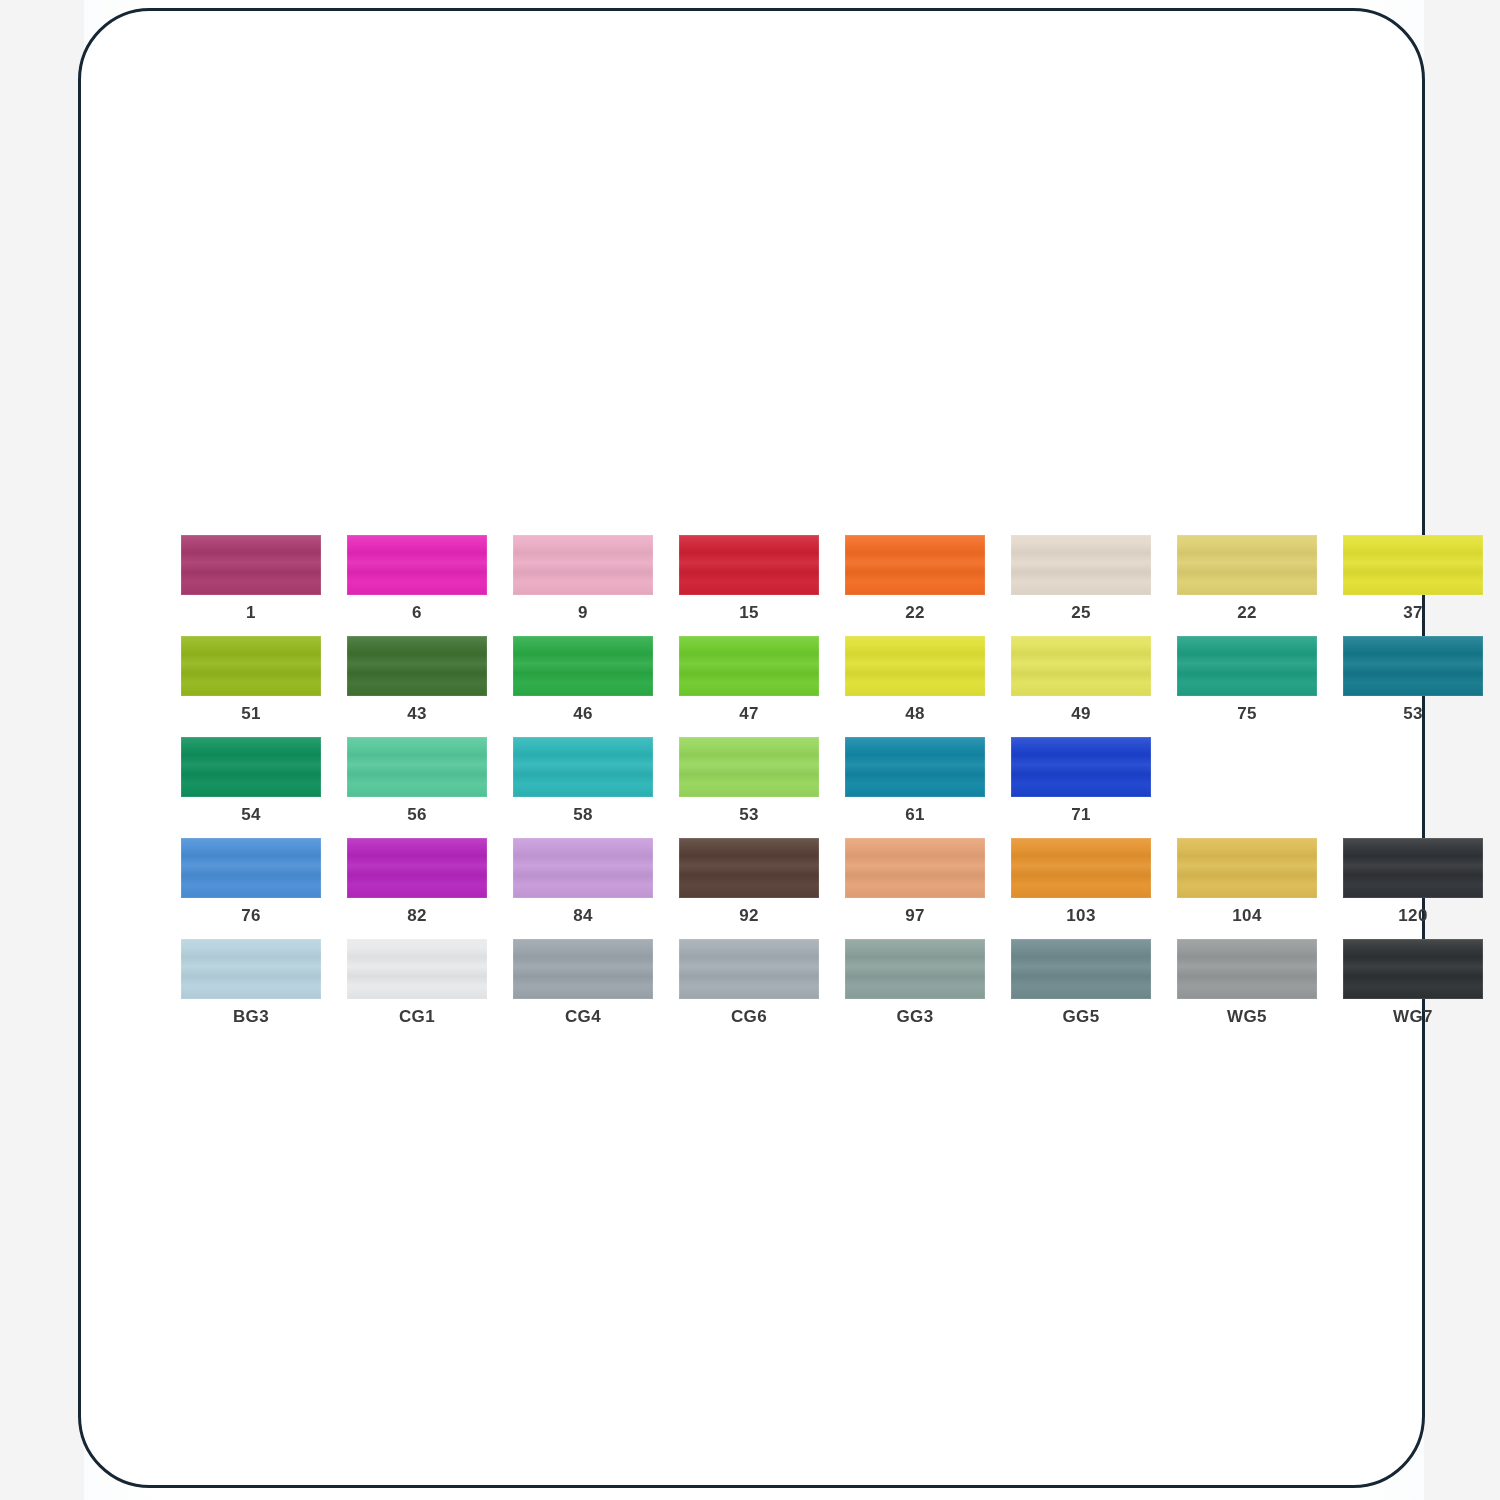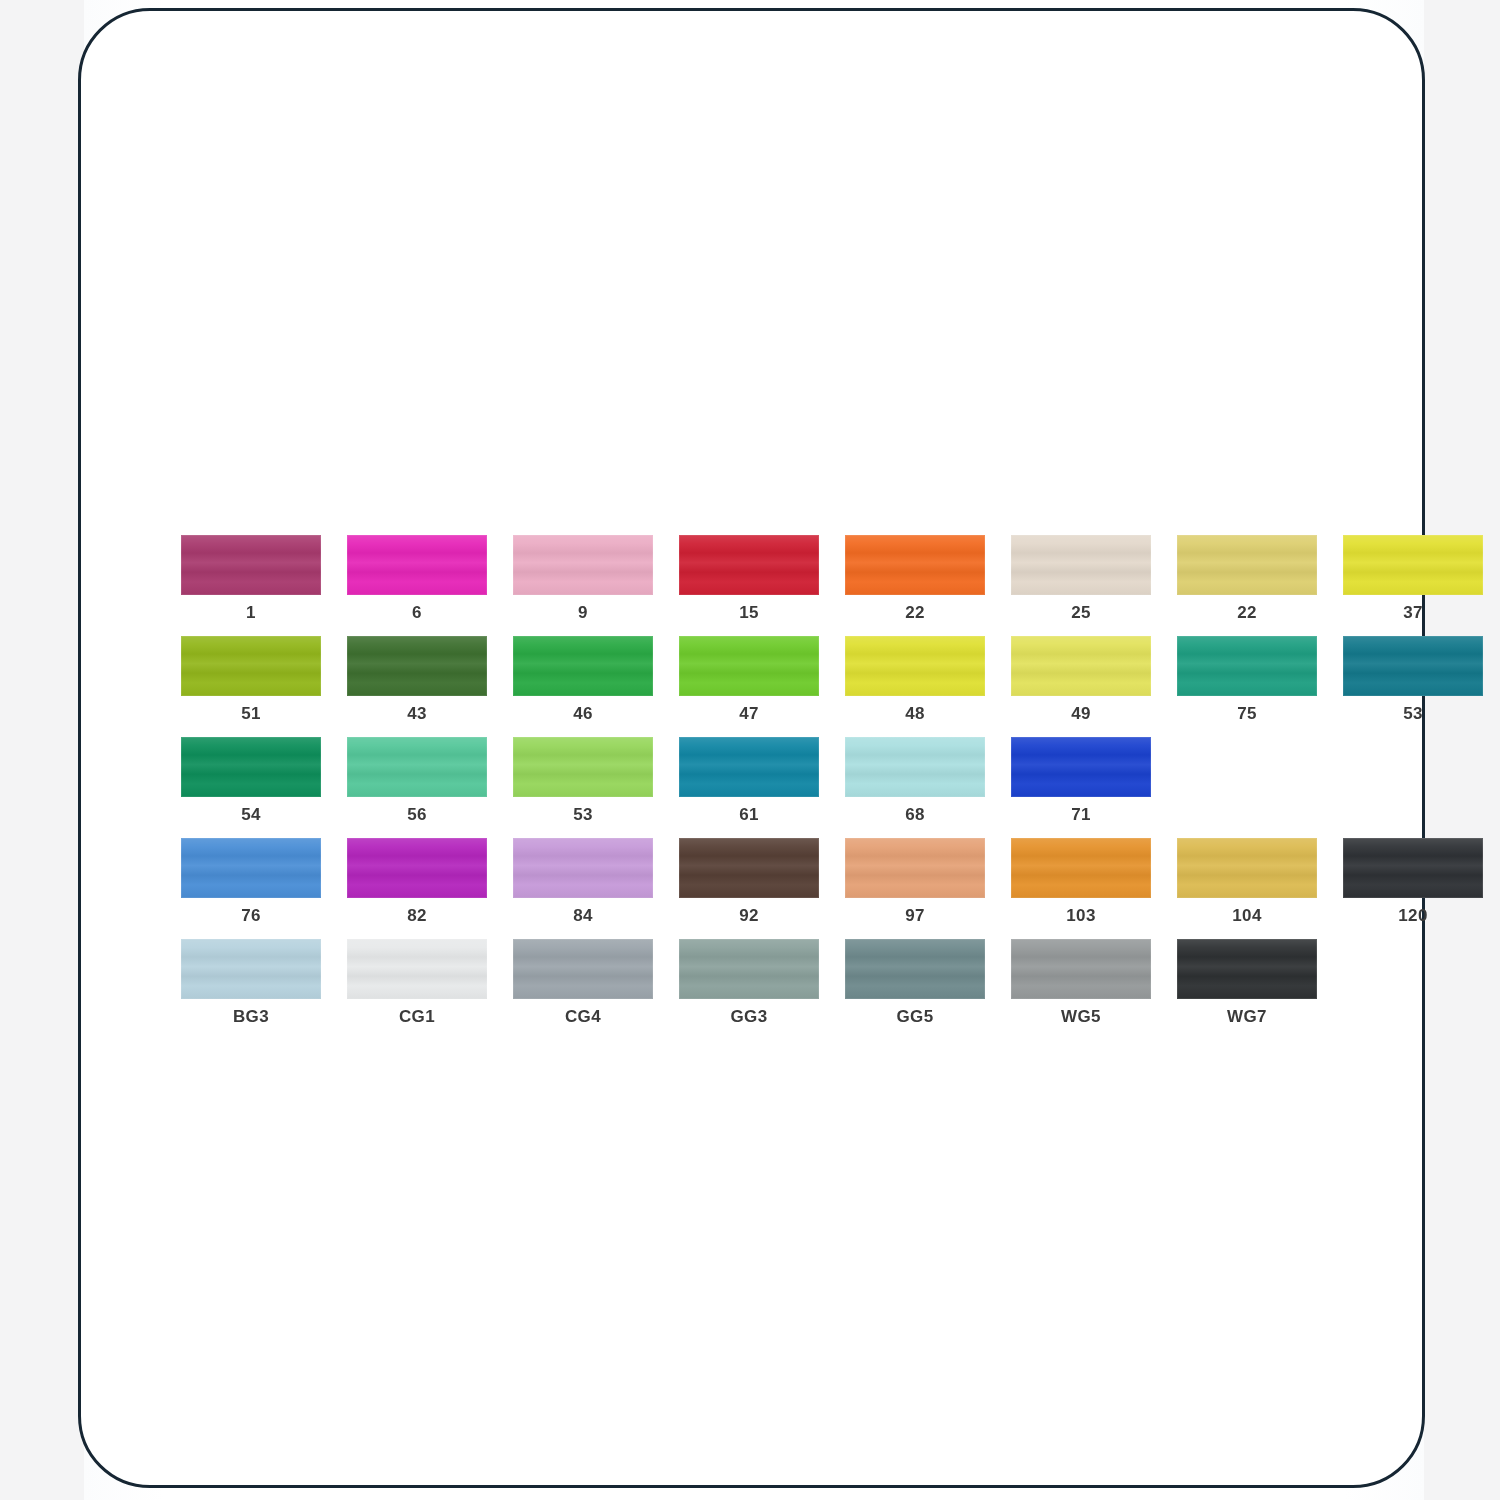--- a/index.html
+++ b/index.html
@@ -191,32 +191,32 @@
         <div class="swatch-row">
           <div class="swatch-cell">
             <div class="swatch-chip" style="background: rgb(14, 143, 91);"></div>
             <div class="swatch-label">54</div>
           </div>
           <div class="swatch-cell">
             <div class="swatch-chip" style="background: rgb(85, 199, 154);"></div>
             <div class="swatch-label">56</div>
           </div>
           <div class="swatch-cell">
+            <div class="swatch-chip" style="background: rgb(44, 181, 183);"></div>
+            <div class="swatch-label">58</div>
+          </div>
+          <div class="swatch-cell">
             <div class="swatch-chip" style="background: rgb(150, 214, 91);"></div>
             <div class="swatch-label">53</div>
           </div>
           <div class="swatch-cell">
             <div class="swatch-chip" style="background: rgb(18, 135, 165);"></div>
             <div class="swatch-label">61</div>
           </div>
           <div class="swatch-cell">
-            <div class="swatch-chip" style="background: rgb(170, 223, 224);"></div>
-            <div class="swatch-label">68</div>
-          </div>
-          <div class="swatch-cell">
             <div class="swatch-chip" style="background: rgb(27, 66, 207);"></div>
             <div class="swatch-label">71</div>
           </div>
         </div>
         <div class="swatch-row">
           <div class="swatch-cell">
             <div class="swatch-chip" style="background: rgb(74, 142, 214);"></div>
             <div class="swatch-label">76</div>
           </div>
           <div class="swatch-cell">
@@ -255,20 +255,24 @@
           </div>
           <div class="swatch-cell">
             <div class="swatch-chip" style="background: rgb(231, 233, 234);"></div>
             <div class="swatch-label">CG1</div>
           </div>
           <div class="swatch-cell">
             <div class="swatch-chip" style="background: rgb(155, 164, 171);"></div>
             <div class="swatch-label">CG4</div>
           </div>
           <div class="swatch-cell">
+            <div class="swatch-chip" style="background: rgb(163, 172, 179);"></div>
+            <div class="swatch-label">CG6</div>
+          </div>
+          <div class="swatch-cell">
             <div class="swatch-chip" style="background: rgb(139, 161, 156);"></div>
             <div class="swatch-label">GG3</div>
           </div>
           <div class="swatch-cell">
             <div class="swatch-chip" style="background: rgb(111, 138, 141);"></div>
             <div class="swatch-label">GG5</div>
           </div>
           <div class="swatch-cell">
             <div class="swatch-chip" style="background: rgb(149, 153, 154);"></div>
             <div class="swatch-label">WG5</div>

